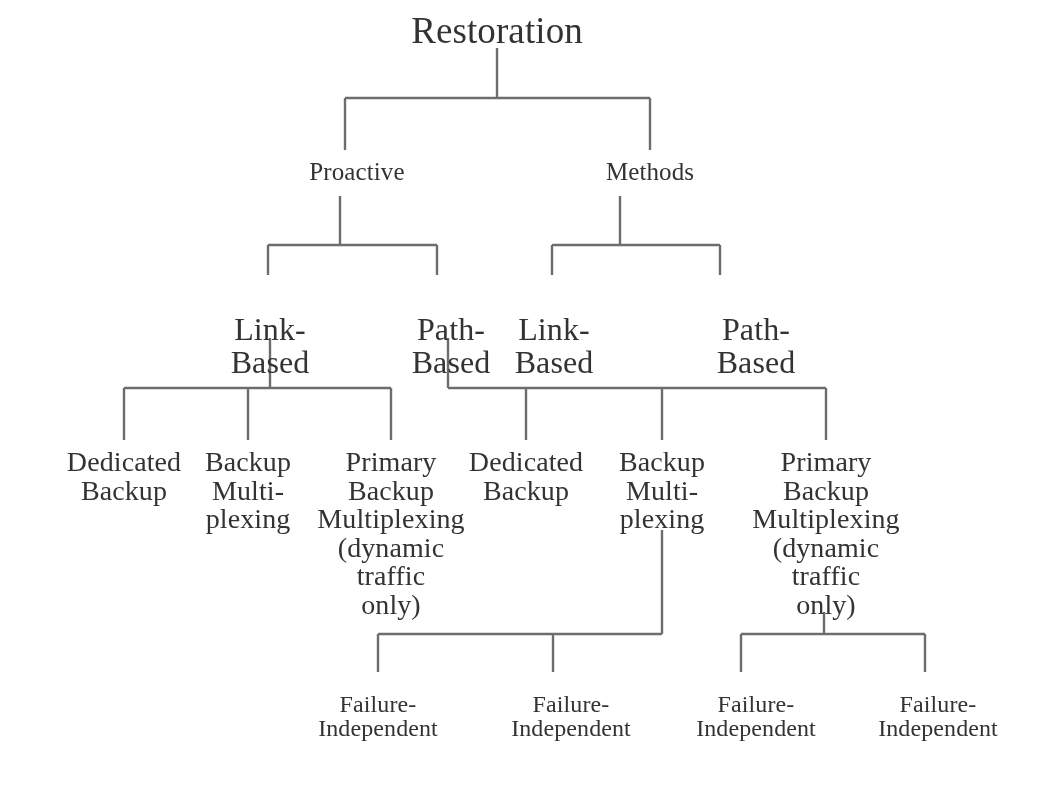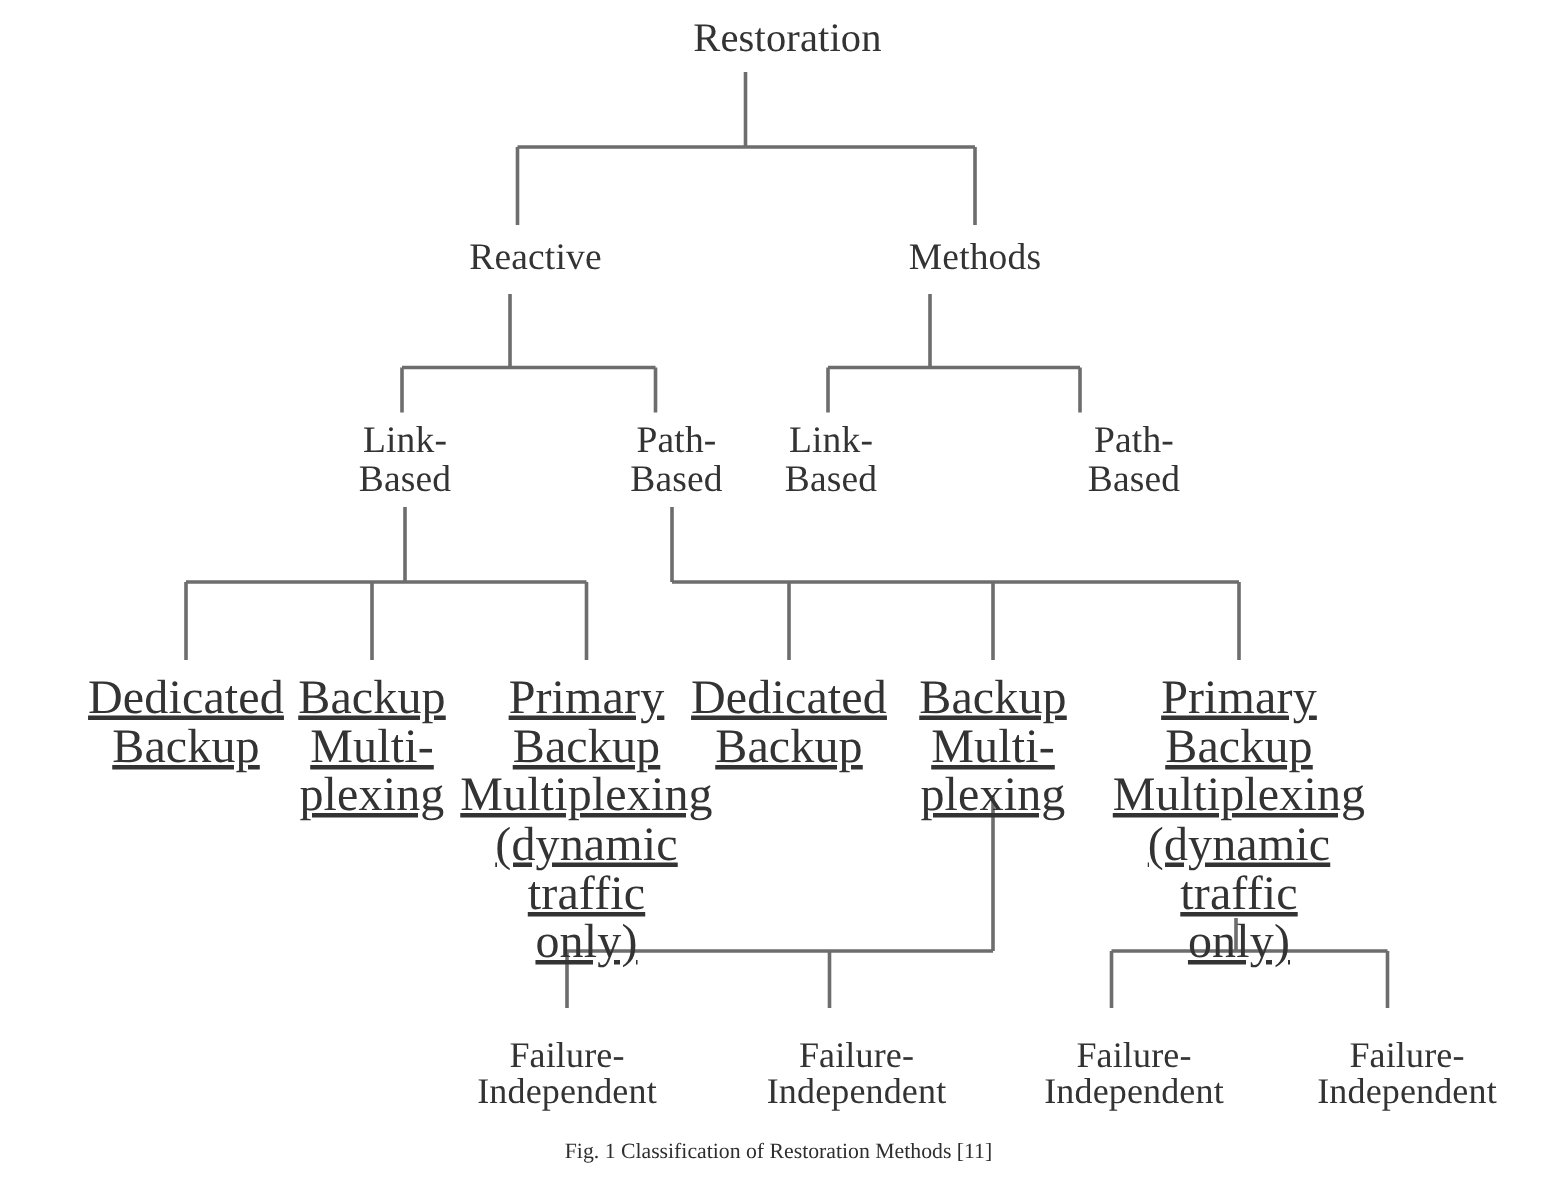--- a/index.html
+++ b/index.html
@@ -17,24 +17,24 @@
   #edges{position:absolute;left:0;top:0;width:1038px;height:795px;}
   .node{
     position:absolute;
     text-align:center;
     line-height:1.02;
     color:#333333;
     white-space:pre-line;
     transform:translateX(-50%);
     letter-spacing:0.1px;
   }
-  .lvl0{font-size:27px;margin-left:28px;}
+  .lvl0{font-size:37px;}
   .lvl1{font-size:25px;}
-  .lvl2{font-size:25px;}
-  .lvl3{font-size:32px;text-decoration:underline;}
+  .lvl2{font-size:32px;margin-top:32px;}
+  .lvl3{font-size:28px;}
   .lvl4{font-size:24px;margin-top:12px;}
   .caption{
     position:absolute;
     left:50%;transform:translateX(-50%);
     top:760px;
     font-size:14.5px;
     color:#2e2e2e;
     white-space:nowrap;
   }
 </style>
@@ -80,21 +80,21 @@
 
       <path d="M824,612 L824,634"></path>
       <path d="M741,634 L925,634"></path>
       <path d="M741,634 L741,672"></path>
       <path d="M925,634 L925,672"></path>
     </g>
   </svg>
 
   <div class="node lvl0" style="left:497px;top:12px;">Restoration</div>
 
-  <div class="node lvl1" style="left:357px;top:159px;">Reactive</div>
+  <div class="node lvl1" style="left:357px;top:159px;">Proactive</div>
   <div class="node lvl1" style="left:650px;top:159px;">Methods</div>
 
   <div class="node lvl2" style="left:270px;top:281px;">Link-
 Based</div>
   <div class="node lvl2" style="left:451px;top:281px;">Path-
 Based</div>
   <div class="node lvl2" style="left:554px;top:281px;">Link-
 Based</div>
   <div class="node lvl2" style="left:756px;top:281px;">Path-
 Based</div>
@@ -125,15 +125,14 @@
 
   <div class="node lvl4" style="left:378px;top:680px;">Failure-
 Independent</div>
   <div class="node lvl4" style="left:571px;top:680px;">Failure-
 Independent</div>
   <div class="node lvl4" style="left:756px;top:680px;">Failure-
 Independent</div>
   <div class="node lvl4" style="left:938px;top:680px;">Failure-
 Independent</div>
 
-  <div class="caption">Fig. 1 Classification of Restoration Methods [11]</div>
 
 </div>
 
 </body></html>

